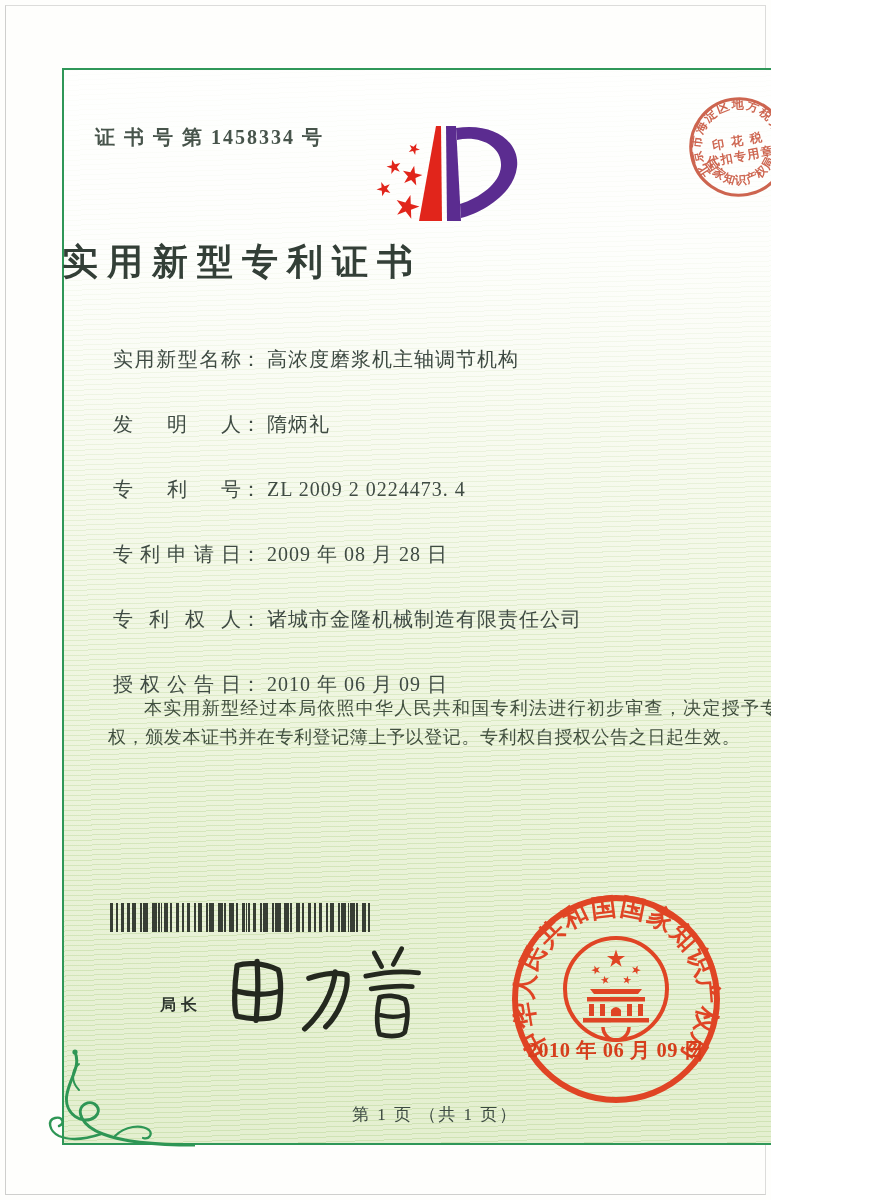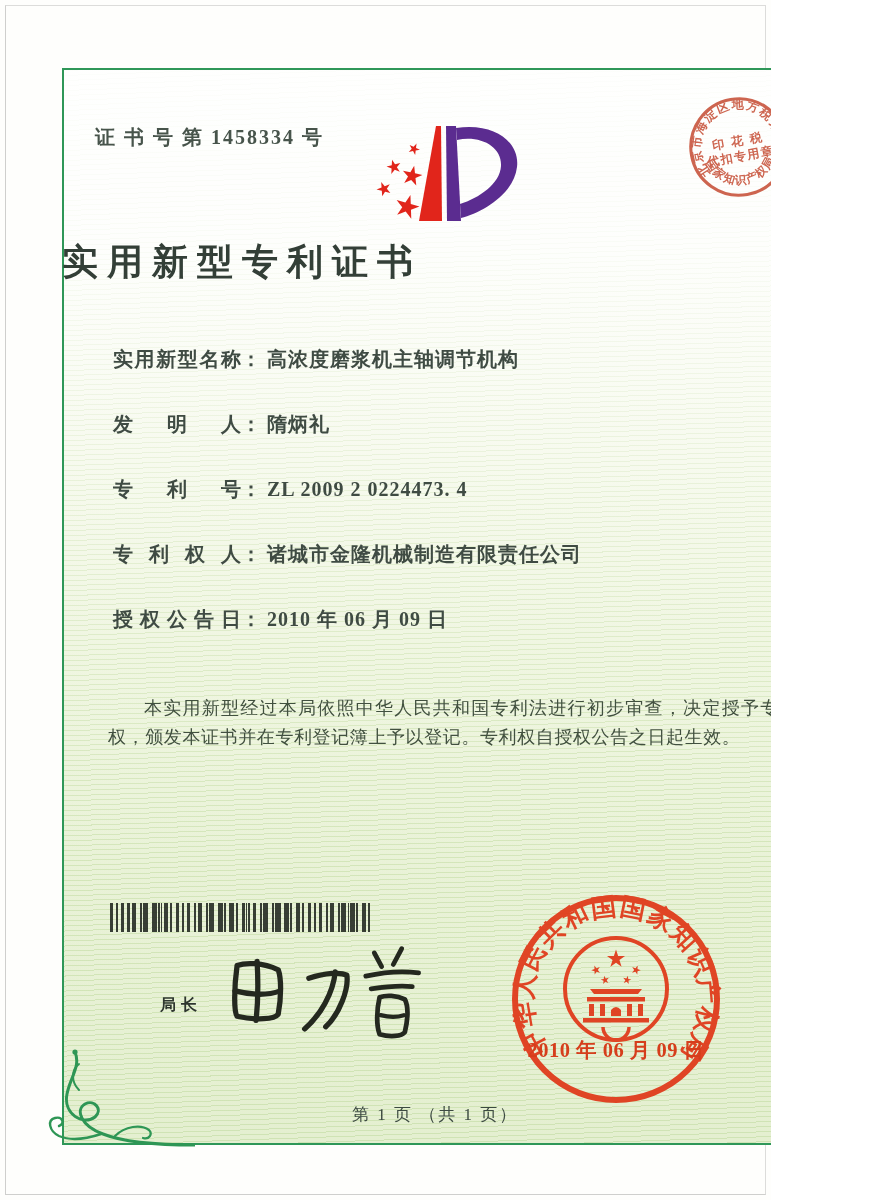--- a/index.html
+++ b/index.html
@@ -14,21 +14,21 @@
   .texture{position:absolute;inset:0;
     background:
       linear-gradient(180deg,rgba(255,255,255,.95) 0%,rgba(255,255,255,.88) 16%,rgba(252,253,247,.62) 34%,rgba(244,249,231,.38) 54%,rgba(233,243,211,.16) 74%,rgba(226,239,199,0) 100%),
       repeating-linear-gradient(178deg,#cfe3b4 0px,#cfe3b4 1px,rgba(0,0,0,0) 1px,rgba(0,0,0,0) 5px),
       linear-gradient(180deg,#f7faee 0%,#e4efd0 100%);}
   .abs{position:absolute;}
   .cert-number{left:95px;top:124px;font-size:20px;letter-spacing:2px;color:#47544b;font-weight:600;}
   .title{left:62px;top:238px;width:746px;text-align:left;font-size:36px;font-weight:600;
          letter-spacing:9px;color:#333f37;}
   .fields{left:113px;top:344px;width:660px;}
-  .frow{font-size:20px;line-height:30px;margin-bottom:35px;font-weight:700;white-space:nowrap;}
+  .frow{font-size:20px;line-height:30px;margin-bottom:35px;font-weight:400;white-space:nowrap;}
   .flabel{display:inline-block;width:128px;text-align:justify;text-align-last:justify;vertical-align:top;}
   .fcolon{display:inline-block;vertical-align:top;}
   .fvalue{display:inline-block;letter-spacing:1px;vertical-align:top;margin-left:6px;}
   .paras{left:108px;top:694px;width:690px;font-size:18px;line-height:29px;text-align:justify;
          letter-spacing:.6px;font-weight:500;color:#41503f;}
   .paras p{margin:0;text-indent:2em;}
   .barcode{left:110px;top:903px;width:263px;height:29px;opacity:.88;
     background:
       repeating-linear-gradient(90deg,#20261f 0 2px,rgba(0,0,0,0) 2px 6px),
       repeating-linear-gradient(90deg,#20261f 0 3px,rgba(0,0,0,0) 3px 11px),
@@ -106,20 +106,23 @@
     <div class="frow">
       <span class="flabel">实用新型名称</span><span class="fcolon">：</span><span class="fvalue">高浓度磨浆机主轴调节机构</span>
     </div>
     <div class="frow">
       <span class="flabel">发明人</span><span class="fcolon">：</span><span class="fvalue">隋炳礼</span>
     </div>
     <div class="frow">
       <span class="flabel">专利号</span><span class="fcolon">：</span><span class="fvalue">ZL 2009 2 0224473. 4</span>
     </div>
     <div class="frow">
+      <span class="flabel">专利申请日</span><span class="fcolon">：</span><span class="fvalue">2009 年 08 月 28 日</span>
+    </div>
+    <div class="frow">
       <span class="flabel">专利权人</span><span class="fcolon">：</span><span class="fvalue">诸城市金隆机械制造有限责任公司</span>
     </div>
     <div class="frow">
       <span class="flabel">授权公告日</span><span class="fcolon">：</span><span class="fvalue">2010 年 06 月 09 日</span>
     </div>
   </div>
 
   <div class="abs paras">
     <p>本实用新型经过本局依照中华人民共和国专利法进行初步审查，决定授予专利权，颁发本证书并在专利登记簿上予以登记。专利权自授权公告之日起生效。</p>
   </div>

